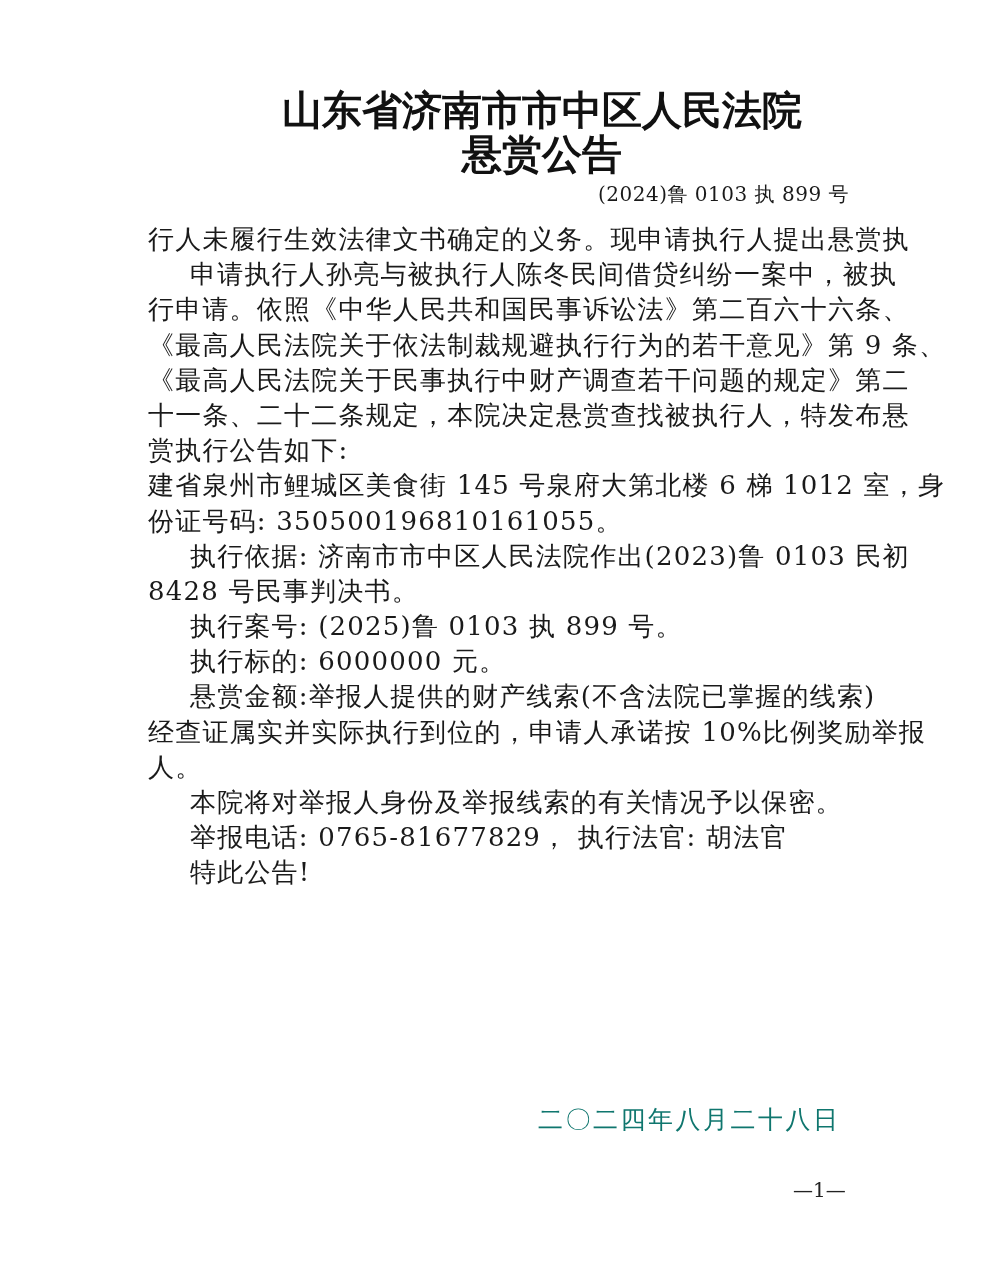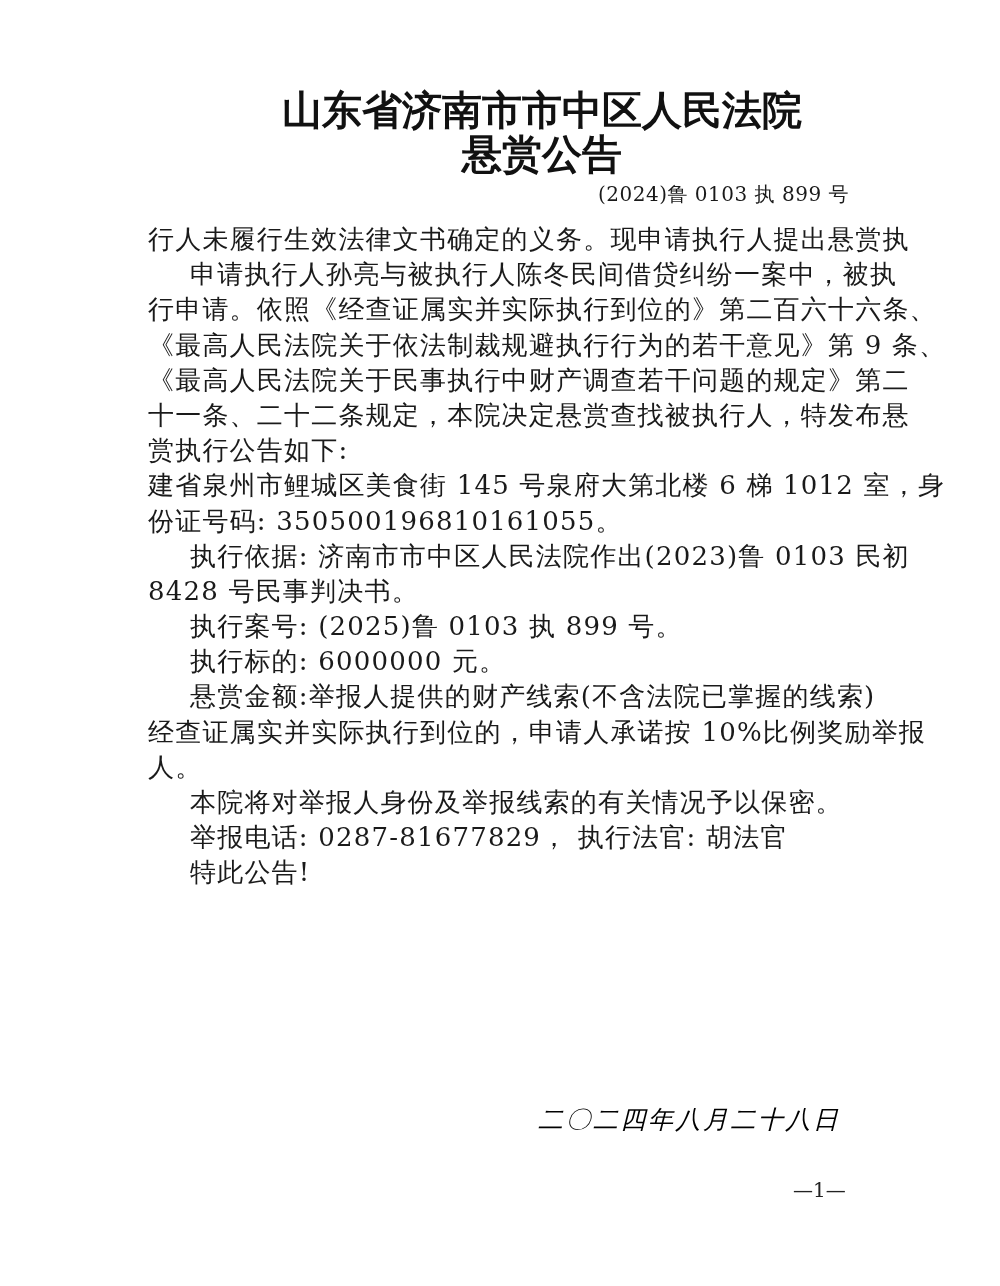--- a/index.html
+++ b/index.html
@@ -61,22 +61,21 @@
     .ln.indent { padding-left: 42px; }
     .date {
       position: absolute;
       top: 1103px;
       left: 538px;
       font-size: 25px;
       line-height: 34px;
       letter-spacing: 2.5px;
       white-space: nowrap;
       font-family: "DejaVu Sans", "Liberation Sans", sans-serif;
-      color: #000000;
-      font-style: italic;
+      color: #0f766e;
     }
     .page-num {
       position: absolute;
       top: 1176px;
       left: 793px;
       font-size: 20px;
       line-height: 28px;
       white-space: nowrap;
       color: #222;
     }
@@ -88,40 +87,40 @@
 
   <div class="title line1">山东省济南市市中区人民法院</div>
   <div class="title line2">悬赏公告</div>
 
   <div class="case-no">(2024)鲁 0103 执 899 号</div>
 
   <div class="body-text">
 
     <span class="ln">行人未履行生效法律文书确定的义务。现申请执行人提出悬赏执</span>
     <span class="ln indent">申请执行人孙亮与被执行人陈冬民间借贷纠纷一案中，被执</span>
-    <span class="ln">行申请。依照《经查证属实并实际执行到位的》第二百六十六条、</span>
+    <span class="ln">行申请。依照《中华人民共和国民事诉讼法》第二百六十六条、</span>
     <span class="ln">《最高人民法院关于依法制裁规避执行行为的若干意见》第 9 条、</span>
     <span class="ln">《最高人民法院关于民事执行中财产调查若干问题的规定》第二</span>
     <span class="ln">十一条、二十二条规定，本院决定悬赏查找被执行人，特发布悬</span>
     <span class="ln">赏执行公告如下:</span>
 
     <span class="ln">建省泉州市鲤城区美食街 145 号泉府大第北楼 6 梯 1012 室，身</span>
     <span class="ln">份证号码: 350500196810161055。</span>
 
     <span class="ln indent">执行依据: 济南市市中区人民法院作出(2023)鲁 0103 民初</span>
     <span class="ln">8428 号民事判决书。</span>
 
     <span class="ln indent">执行案号: (2025)鲁 0103 执 899 号。</span>
     <span class="ln indent">执行标的: 6000000 元。</span>
 
     <span class="ln indent">悬赏金额:举报人提供的财产线索(不含法院已掌握的线索)</span>
     <span class="ln">经查证属实并实际执行到位的，申请人承诺按 10%比例奖励举报</span>
     <span class="ln">人。</span>
 
     <span class="ln indent">本院将对举报人身份及举报线索的有关情况予以保密。</span>
-    <span class="ln indent">举报电话: 0287-81677829， 执行法官: 胡法官</span>
+    <span class="ln indent">举报电话: 0765-81677829， 执行法官: 胡法官</span>
     <span class="ln indent">特此公告!</span>
   </div>
 
   <div class="date">二〇二四年八月二十八日</div>
   <div class="page-num">—1—</div>
 
 </div>
 
 </body></html>

